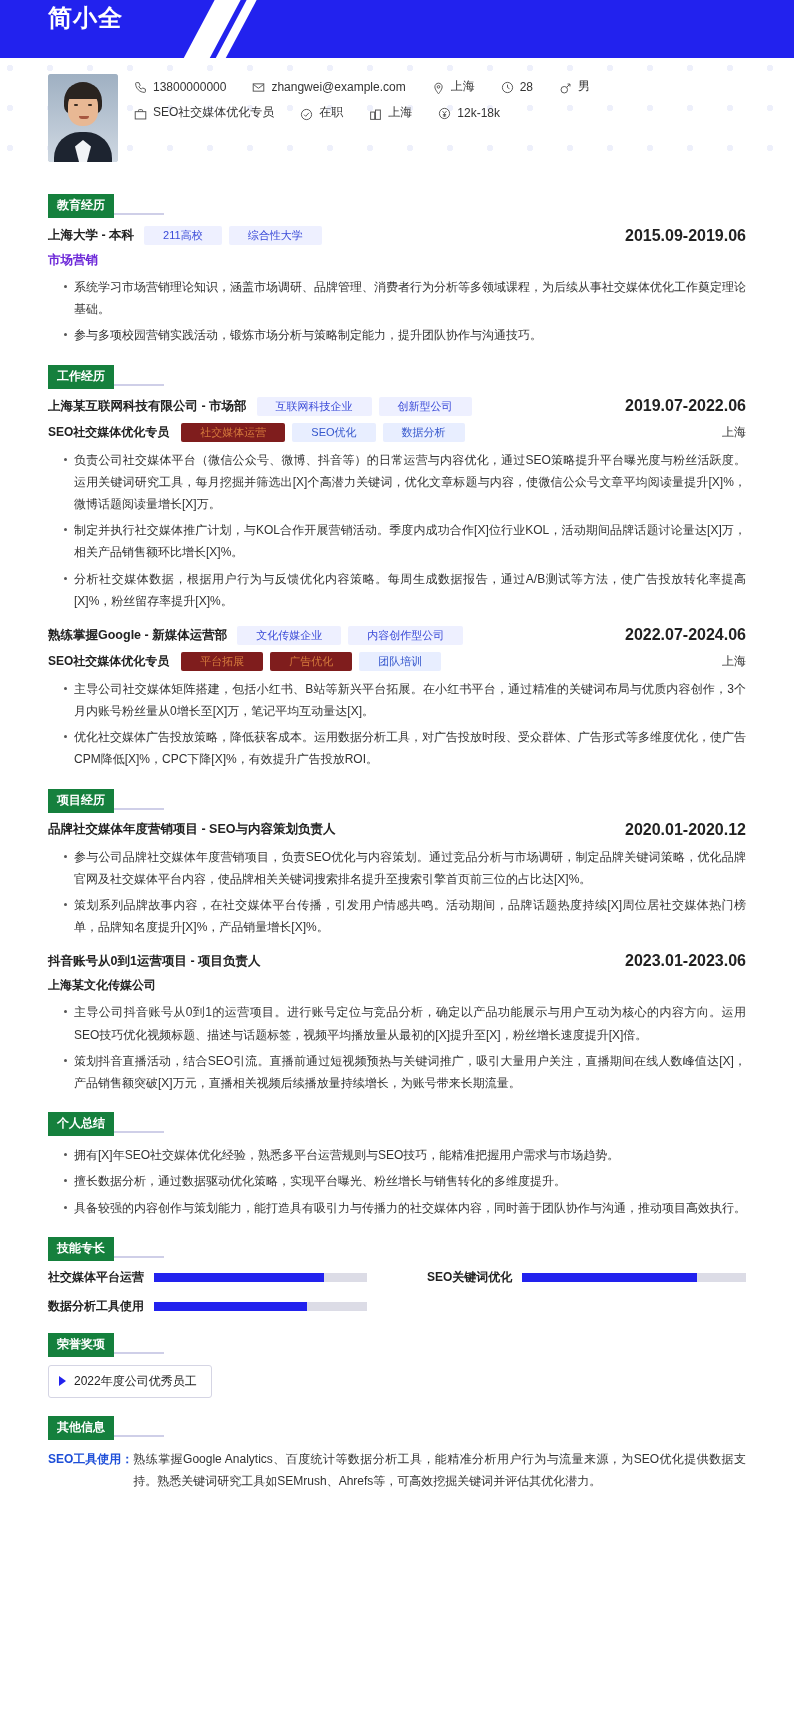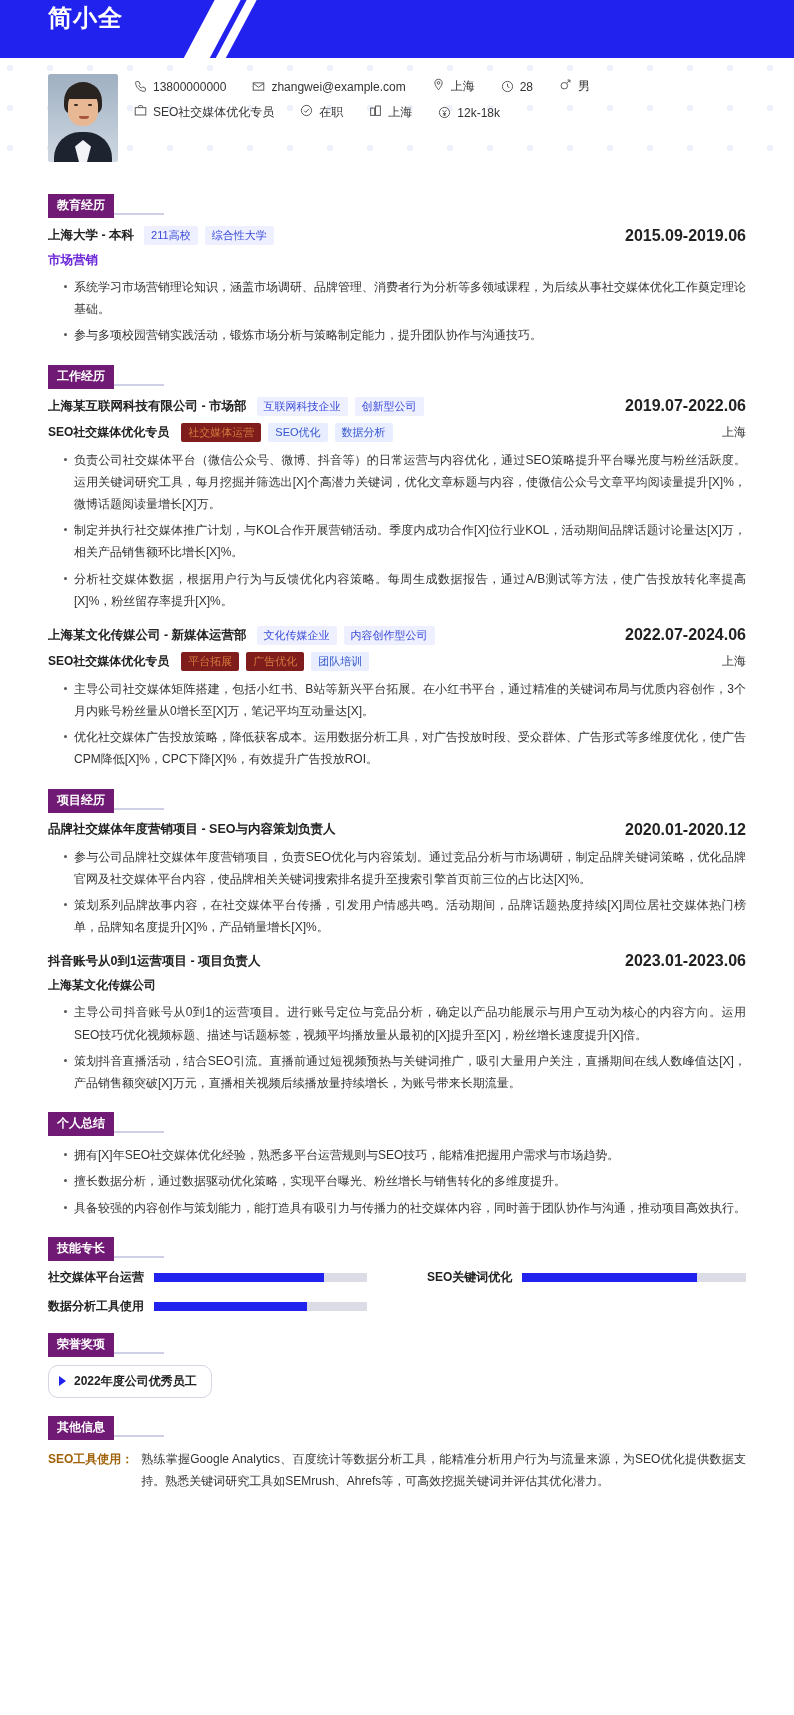--- a/index.html
+++ b/index.html
@@ -136,21 +136,21 @@
   .info-row {
     display: flex;
     flex-wrap: wrap;
     align-items: center;
     margin-bottom: 9px;
     font-size: 12px;
     color: #333;
   }
   .info-item {
     display: flex;
-    align-items: flex-start;
+    align-items: flex-end;
     margin-right: 26px;
     white-space: nowrap;
   }
   .ico {
     display: inline-block;
     width: 13px;
     height: 13px;
     margin-right: 6px;
     position: relative;
     flex: 0 0 auto;
@@ -162,21 +162,21 @@
     margin-top: 18px;
   }
   .sec-title-wrap {
     position: relative;
     display: block;
     margin-bottom: 12px;
     height: 20px;
   }
   .sec-title {
     display: inline-block;
-    background: #701a75;
+    background: #15803d;
     color: #ffffff;
     font-size: 12px;
     font-weight: bold;
     padding: 3px 9px 4px 9px;
     position: relative;
     z-index: 2;
   }
   .sec-underline {
     position: absolute;
     left: 0;
@@ -209,21 +209,21 @@
     font-size: 16px;
     font-weight: bold;
     color: #222222;
     white-space: nowrap;
   }
   .tag {
     display: inline-block;
     background: #eef0ff;
     color: #3a4ad8;
     font-size: 11px;
-    padding: 2px 7px;
+    padding: 2px 19px;
     margin-right: 7px;
     border-radius: 2px;
     white-space: nowrap;
   }
   .tag.orange { background: #7f1d1d; color: #d4793c; }
   .tag.blue2 { background: #e8eeff; color: #3355cc; }
   .major {
     font-size: 12.5px;
     font-weight: bold;
     color: #6d28d9;
@@ -301,47 +301,47 @@
   .bar > i {
     display: block;
     height: 100%;
     background: #2222ee;
   }
   
   .honor {
     display: inline-flex;
     align-items: center;
     border: 1px solid #d5d5e4;
-    border-radius: 10px;
+    border-radius: 3px;
     padding: 7px 14px 7px 10px;
     font-size: 12px;
     color: #222;
-    font-weight: bold;
+    font-weight: normal;
     background: #fff;
   }
   .tri {
     width: 0; height: 0;
     border-left: 7px solid #2222ee;
     border-top: 5px solid transparent;
     border-bottom: 5px solid transparent;
     margin-right: 8px;
   }
   
   .other-line {
     font-size: 12px;
     line-height: 1.85;
     color: #333;
     display: flex;
     text-align: justify;
   }
   .other-label {
     font-weight: bold;
-    color: #a16207;
+    color: #1d4ed8;
     white-space: nowrap;
-    margin-right: 8px;
+    margin-right: 0;
   }
   .pad-bottom { height: 26px; }
 </style>
 </head>
 <body>
 
 <div class="page">
 
   <div class="header">
     <div class="slash1"></div>
@@ -502,21 +502,21 @@
       <ul class="bullets">
         <li>负责公司社交媒体平台（微信公众号、微博、抖音等）的日常运营与内容优化，通过SEO策略提升平台曝光度与粉丝活跃度。运用关键词研究工具，每月挖掘并筛选出[X]个高潜力关键词，优化文章标题与内容，使微信公众号文章平均阅读量提升[X]%，微博话题阅读量增长[X]万。</li>
         <li>制定并执行社交媒体推广计划，与KOL合作开展营销活动。季度内成功合作[X]位行业KOL，活动期间品牌话题讨论量达[X]万，相关产品销售额环比增长[X]%。</li>
         <li>分析社交媒体数据，根据用户行为与反馈优化内容策略。每周生成数据报告，通过A/B测试等方法，使广告投放转化率提高[X]%，粉丝留存率提升[X]%。</li>
       </ul>
     </div>
 
     <div class="entry">
       <div class="row-top">
         <div class="row-left">
-          <span class="org">上海某文化传媒公司 - 新媒体运营部</span>
+          <span class="org">熟练掌握Google - 新媒体运营部</span>
           <span class="tag">文化传媒企业</span>
           <span class="tag">内容创作型公司</span>
         </div>
         <span class="date">2022.07-2024.06</span>
       </div>
       <div class="role-row">
         <div class="row-left">
           <span class="role-name">SEO社交媒体优化专员</span>
           <span class="tag orange">平台拓展</span>
           <span class="tag orange">广告优化</span>

